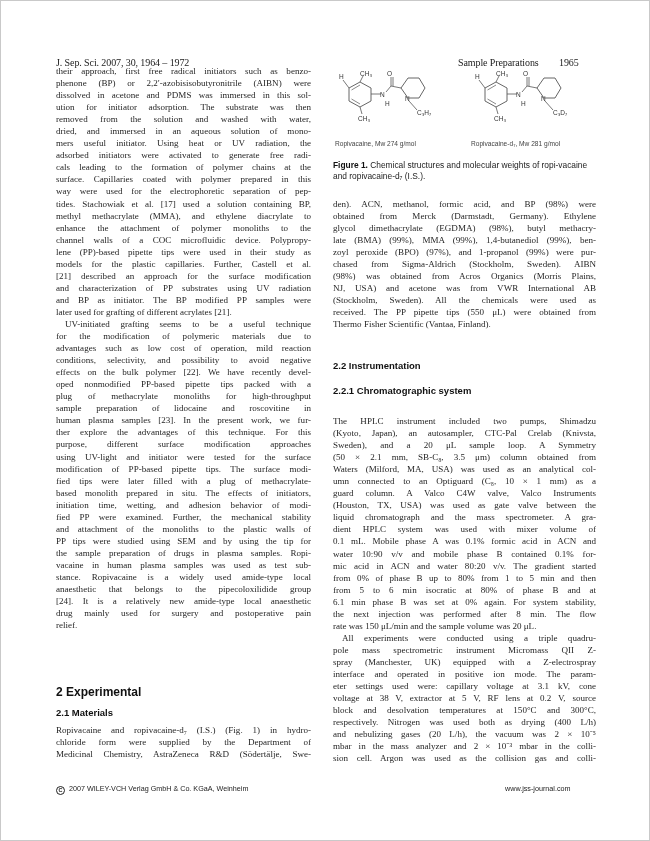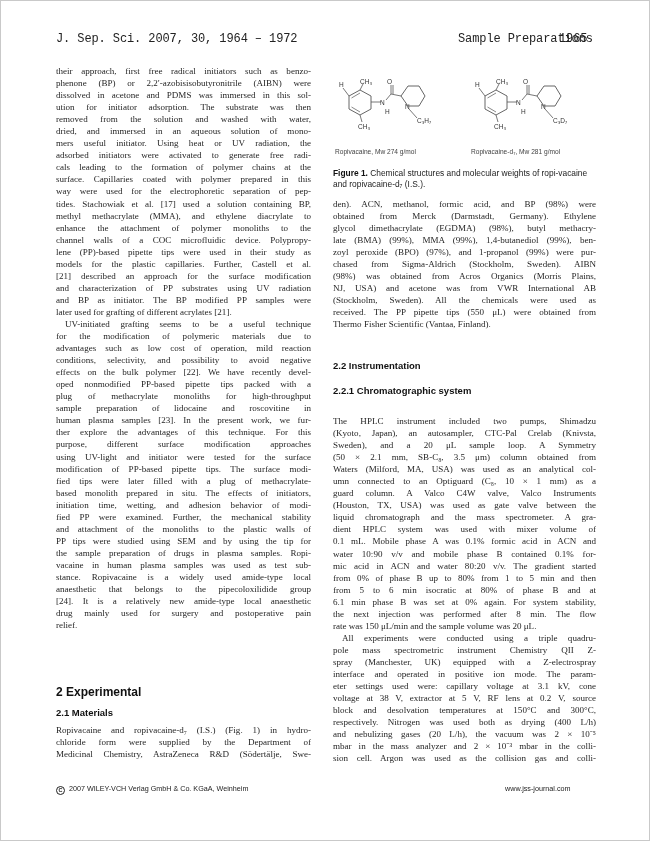--- a/index.html
+++ b/index.html
@@ -2,22 +2,22 @@
 <html><head>
 <meta charset="utf-8">
 <style>
   html, body { margin: 0; padding: 0; background: #ffffff; }
   body { width: 650px; height: 841px; position: relative; overflow: hidden; }
   .page {
     position: absolute; left: 0; top: 0; width: 648px; height: 839px;
     border: 1px solid #c9c9c9; background: #fff;
   }
   .running-head {
-    position: absolute; top: 31px; font-family: Liberation Mono, monospace;
-    font-size: 12px; color: #222; letter-spacing: -0.1px;
+    position: absolute; top: 56px; font-family: Liberation Serif, serif;
+    font-size: 10px; color: #222; letter-spacing: -0.1px;
   }
   .rh-left { left: 55px; }
   .rh-right { left: 457px; }
   .rh-page { left: 558px; }
   .col {
     position: absolute; font-family: "Liberation Serif", serif;
     font-size: 9.05px; line-height: 12.05px; color: #262626;
     text-align: justify; hyphens: manual;
   }
   .col-left { left: 55px; top: 64px; width: 255px; }
@@ -28,21 +28,21 @@
   h2, h3, h4 {
     font-family: "Liberation Sans", sans-serif; color: #111; margin: 0; font-weight: bold;
   }
   .h-exp { position: absolute; left: 55px; top: 684px; font-size: 12px; }
   .h-mat { position: absolute; left: 55px; top: 706px; font-size: 9.5px; }
   .col-left-2 { left: 55px; top: 723px; width: 255px; }
   .h-instr { position: absolute; left: 332px; top: 359px; font-size: 9.5px; }
   .h-chrom { position: absolute; left: 332px; top: 384px; font-size: 9.5px; }
   .col-right-2 { left: 332px; top: 398px; width: 263px; margin-top: 16px; }
   .figure {
-    position: absolute; left: 332px; top: 75px; width: 263px; height: 110px;
+    position: absolute; left: 332px; top: 67px; width: 263px; height: 110px;
   }
   .figure svg { position: absolute; left: 0; top: 0; }
   .mol-label {
     position: absolute; top: 72px; font-family: "Liberation Sans", sans-serif;
     font-size: 6.6px; color: #444;
   }
   .mol-label.a { left: 2px; }
   .mol-label.b { left: 138px; }
   .fig-caption {
     position: absolute; left: 0; top: 92px; width: 263px;
@@ -229,21 +229,21 @@
         <span class="line">water 10:90 v/v and mobile phase B contained 0.1% for-</span>
         <span class="line">mic acid in ACN and water 80:20 v/v. The gradient started</span>
         <span class="line">from 0% of phase B up to 80% from 1 to 5 min and then</span>
         <span class="line">from 5 to 6 min isocratic at 80% of phase B and at</span>
         <span class="line">6.1 min phase B was set at 0% again. For system stability,</span>
         <span class="line">the next injection was performed after 8 min. The flow</span>
         <span class="line last">rate was 150 μL/min and the sample volume was 20 μL.</span>
       </p>
     <p id="rp-ms" class="">
         <span class="line" style="padding-left: 9px;">All experiments were conducted using a triple quadru-</span>
-        <span class="line">pole mass spectrometric instrument Chemistry QII Z-</span>
+        <span class="line">pole mass spectrometric instrument Micromass QII Z-</span>
         <span class="line">spray (Manchester, UK) equipped with a Z-electrospray</span>
         <span class="line">interface and operated in positive ion mode. The param-</span>
         <span class="line">eter settings used were: capillary voltage at 3.1 kV, cone</span>
         <span class="line">voltage at 38 V, extractor at 5 V, RF lens at 0.2 V, source</span>
         <span class="line">block and desolvation temperatures at 150°C and 300°C,</span>
         <span class="line">respectively. Nitrogen was used both as drying (400 L/h)</span>
         <span class="line">and nebulizing gases (20 L/h), the vacuum was 2 × 10⁻⁵</span>
         <span class="line">mbar in the mass analyzer and 2 × 10⁻³ mbar in the colli-</span>
         <span class="line">sion cell. Argon was used as the collision gas and colli-</span>
       </p>

